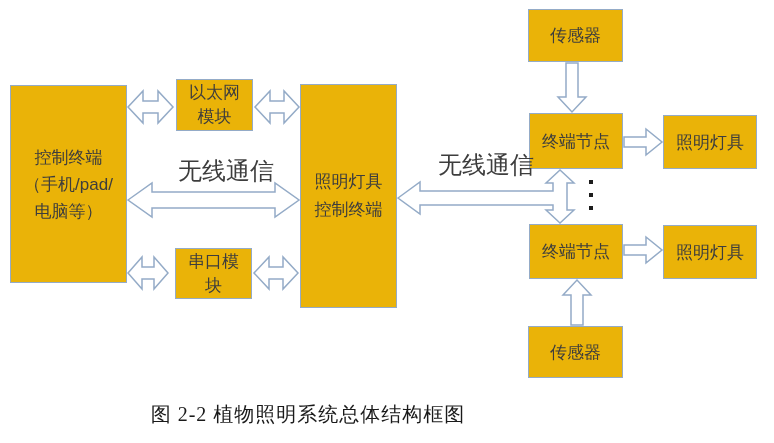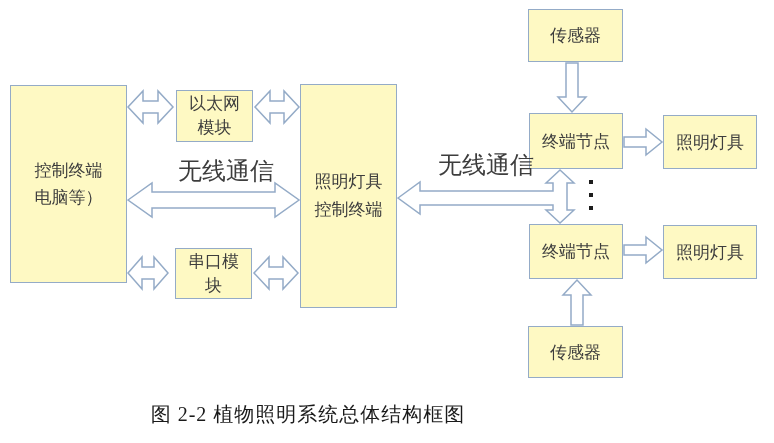--- a/index.html
+++ b/index.html
@@ -12,21 +12,21 @@
     position:relative;
     width:774px;height:443px;
     background:#ffffff;
     font-family:"Liberation Sans","DejaVu Sans",sans-serif;
     overflow:hidden;
   }
   .arrows{position:absolute;left:0;top:0;width:774px;height:443px;z-index:1;}
   .arrows path{fill:#ffffff;stroke:var(--line);stroke-width:1.5;stroke-linejoin:miter;}
   .box{
     position:absolute;z-index:2;
-    background:#fef9c3;
+    background:#eab308;
     border:1.5px solid var(--line);
     box-sizing:border-box;
     display:flex;flex-direction:column;
     align-items:center;justify-content:center;
     color:var(--box-text);
     font-size:17px;line-height:25px;
     text-align:center;
   }
   .lbl{
     position:absolute;z-index:3;
@@ -71,24 +71,25 @@
 
     <path d="M 624,137 L 646,137 L 646,129 L 662,142 L 646,155 L 646,147 L 624,147 Z"></path>
 
     <path d="M 624,245 L 646,245 L 646,237 L 662,250 L 646,263 L 646,255 L 624,255 Z"></path>
 
     <path d="M 571,325 L 571,295 L 563,295 L 577,280 L 591,295 L 583,295 L 583,325 Z"></path>
   </svg>
 
   <div class="box" style="left:10px;top:85px;width:117px;height:198px;line-height:27px;">
     <div>控制终端</div>
+    <div>（手机/pad/</div>
     <div>电脑等）</div>
   </div>
 
-  <div class="box" style="left:176px;top:90px;width:77px;height:52px;line-height:24px;">
+  <div class="box" style="left:176px;top:79px;width:77px;height:52px;line-height:24px;">
     <div>以太网</div>
     <div>模块</div>
   </div>
 
   <div class="box" style="left:175px;top:248px;width:77px;height:51px;line-height:24px;">
     <div>串口模</div>
     <div>块</div>
   </div>
 
   <div class="box" style="left:300px;top:84px;width:97px;height:224px;line-height:28px;">

